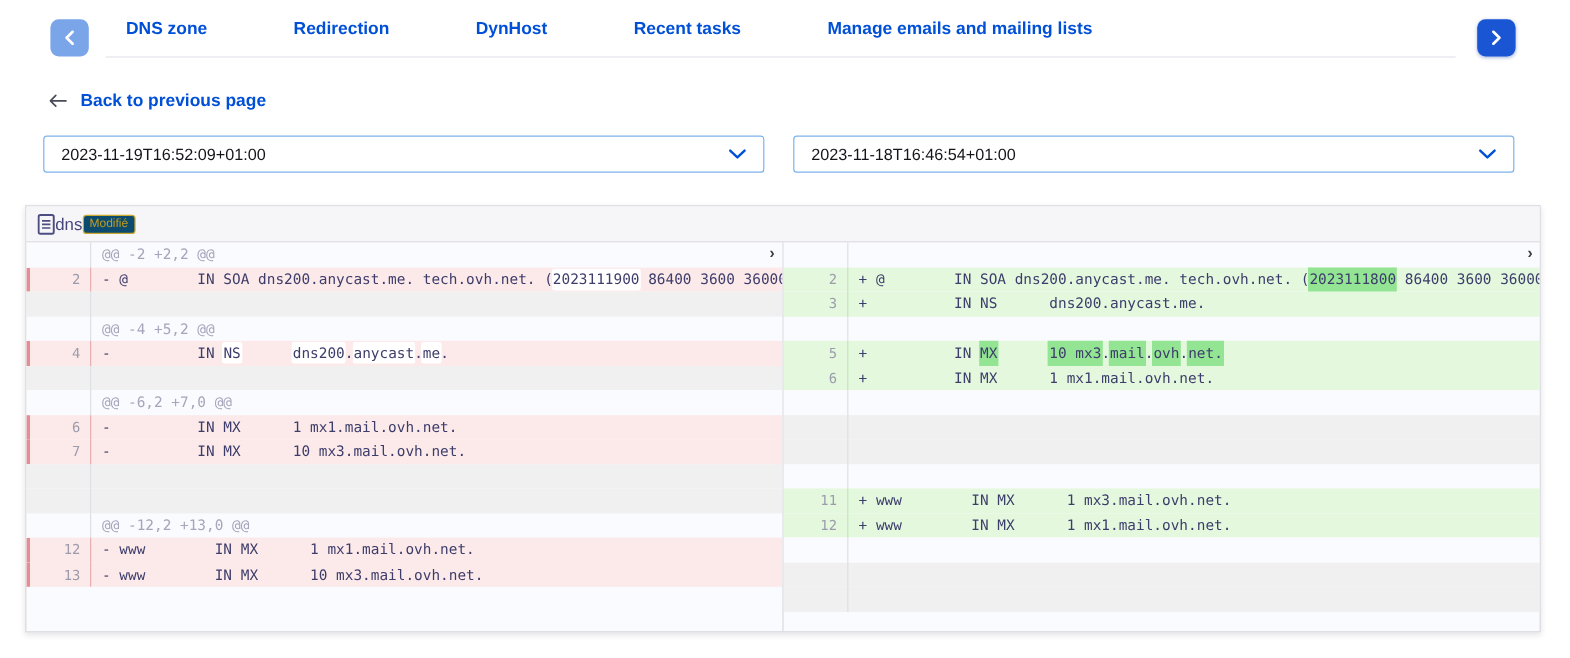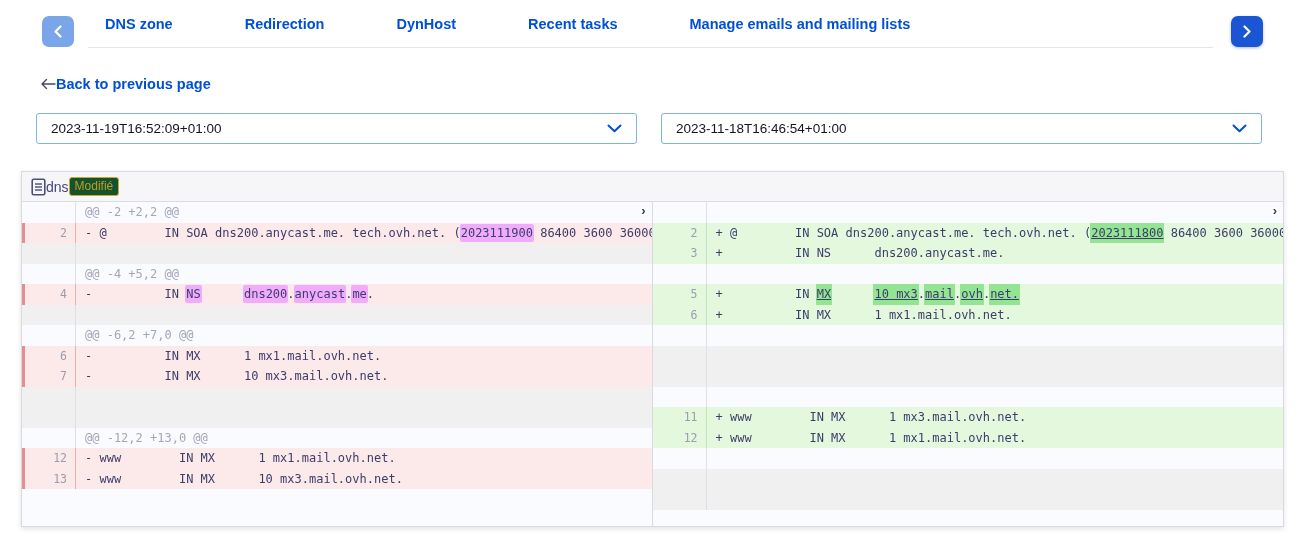--- a/index.html
+++ b/index.html
@@ -9,51 +9,51 @@
   
   .topnav { position:absolute; top:0; left:0; width:100%; height:48px; }
   .nav-underline { position:absolute; left:88px; right:95px; bottom:0; height:1px; background:#e4e4ec; }
   .nav-btn { position:absolute; top:16px; width:32px; height:31px; border:none; border-radius:7px; cursor:pointer; display:flex; align-items:center; justify-content:center; }
   .nav-btn.prev { left:42px; background:#7ba5e9; }
   .nav-btn.next { right:45px; background:#1a56d3; box-shadow:0 1px 3px rgba(20,60,160,.35); }
   .tabs { position:absolute; left:105px; top:0; height:48px; display:flex; align-items:center; gap:72px; }
   .tab { font-size:14.5px; font-weight:bold; color:#0050d7; text-decoration:none; cursor:pointer; white-space:nowrap; }
 
   
-  .back-row { position:absolute; top:76px; left:40px; display:flex; align-items:center; }
+  .back-row { position:absolute; top:76px; left:40px; display:flex; align-items:center; gap:11px; }
   .back-link { font-size:14.5px; font-weight:bold; color:#0050d7; text-decoration:none; cursor:pointer; }
 
   
   .selects-row { position:absolute; top:113px; left:36px; display:flex; gap:24px; }
   .select { width:601px; height:31px; border:1px solid #7db3ec; border-radius:3px; background:#fff; display:flex; align-items:center; justify-content:space-between; padding:0 14px; cursor:pointer; }
   .select .val { font-size:13.5px; color:#15151c; }
 
   
   .diff-card { position:absolute; top:171px; left:21px; width:1263px; border:1px solid #d9d9df; background:#fafbfe; box-shadow:0 2px 5px rgba(40,40,70,.13); }
   .diff-header { height:30px; background:#f6f6f8; border-bottom:1px solid #dcdce2; display:flex; align-items:center; padding-left:9px; }
   .file-name { font-size:14px; color:#45457d; }
-  .badge { font-size:12px; color:#bf9d22; border:1px solid #c9a92f; border-radius:3px; padding:1px 5px 2px; background:#14532d; }
+  .badge { font-size:10px; color:#bf9d22; border:1px solid #c9a92f; border-radius:3px; padding:1px 5px 2px; background:#0c4a6e; }
 
   .diff-body { display:flex; height:324px; }
   .pane { width:631px; overflow:hidden; display:flex; }
   .pane.left { border-right:1px solid #d9d9df; }
   .rows { height:308px; overflow:hidden; }
 
   .drow { display:flex; height:20.5px; line-height:20.5px; font-family:"DejaVu Sans Mono",monospace; font-size:12px; white-space:pre; }
   .gut { flex:none; width:54px; text-align:right; padding-right:8px; color:#9c9cac; font-size:11.5px; border-right:1px solid #dfdfe6; }
   .code { flex:1; padding-left:9px; overflow:hidden; color:#3d3d6b; }
   .drow.hunk { background:#fafbfe; } .drow.hunk .code { color:#a5a5bb; }
   .drow.blank { background:#fafbfe; }
   .drow.gap { background:#f0f0f0; }
   .drow.del { background:#fce9e9; box-shadow:inset 3px 0 0 #e28e92; }
   .drow.del .gut { border-right-color:#e7b0b0; }
   .drow.add { background:#e4f8de; }
   .drow.add .gut { border-right-color:#c2e5bd; }
-  .drow.del .hl { background:#f0abfc; border-radius:2px; padding:2px 1px; margin:0 -1px; }
-  .drow.add .hl { background:#93e493; border-radius:2px; padding:14px 1px; margin:0 -1px;text-decoration:underline; }
+  .drow.del .hl { background:#ffffff; border-radius:2px; padding:2px 1px; margin:0 -1px; }
+  .drow.add .hl { background:#93e493; border-radius:2px; padding:14px 1px; margin:0 -1px; }
 
   
   .sb { position:relative; height:16px; background:#f0f0f2; border-top:1px solid #e4e4e8; }
   .sb .arr { position:absolute; top:0; width:16px; height:15px; text-align:center; line-height:15px; font-size:13px; font-weight:bold; color:#3b3b44; cursor:pointer; }
   .sb .arr.l { left:0; } .sb .arr.r { right:0; }
   .sb .thumb { position:absolute; top:2px; height:11px; background:#cbcbcd; cursor:pointer; }
   .pane.left  .thumb { left:15px; width:512px; }
   .pane.right .thumb { left:20px; width:506px; }
 </style>
 </head>

